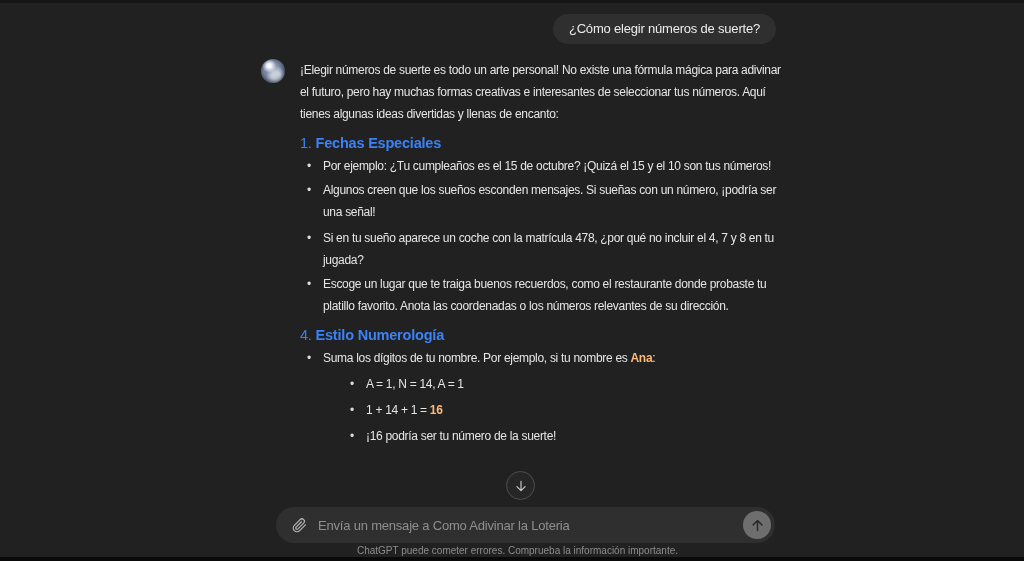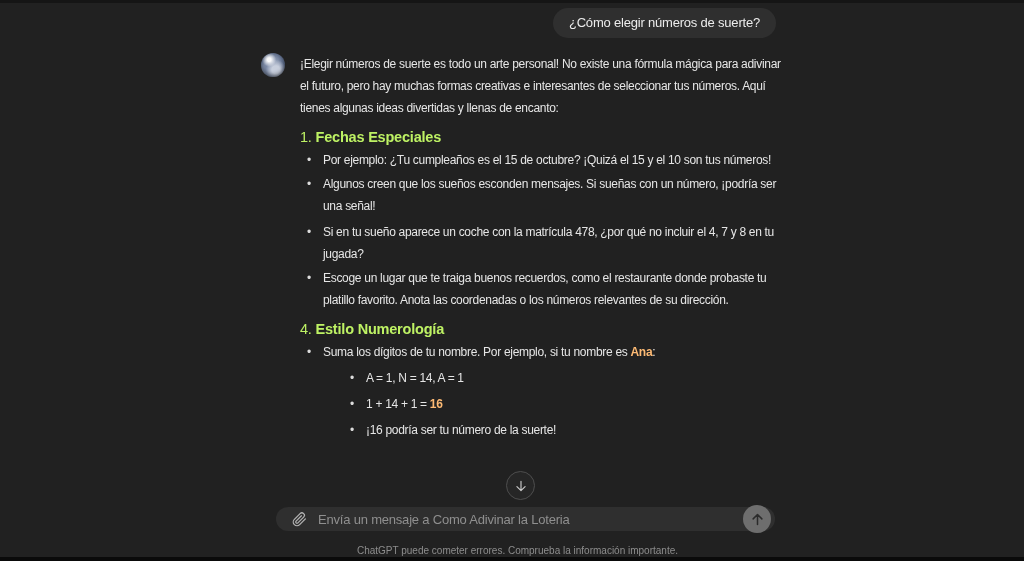--- a/index.html
+++ b/index.html
@@ -6,21 +6,21 @@
   html, body { width: 1024px; height: 561px; overflow: hidden; }
   body {
     background: #212121;
     font-family: "Liberation Sans", sans-serif;
     color: #ececec;
     position: relative;
   }
   .edge-top { position: absolute; top: 0; left: 0; right: 0; height: 3px; background: #151515; }
   .edge-bottom { position: absolute; bottom: 0; left: 0; right: 0; height: 4px; background: #0a0a0a; }
 
-  .chat { position: absolute; left: 260px; top: 0; width: 524px; }
+  .chat { position: absolute; left: 260px; top: 6px; width: 524px; }
 
   .user-row { display: flex; justify-content: flex-end; margin: 8px 8px 0 0; }
   .user-bubble {
     background: #2f2f2f; color: #ececec;
     font-size: 13px; line-height: 18px; letter-spacing: -0.2px;
     padding: 6px 16px; border-radius: 15px; max-width: 340px;
   }
 
   .assistant-row { display: flex; margin-top: 15px; }
   .avatar {
@@ -31,40 +31,40 @@
       radial-gradient(circle at 30% 65%, #7c8aa6 0 25%, rgba(124,138,166,0) 55%),
       radial-gradient(circle at 50% 40%, #aab6cc 0%, #5d6c8a 55%, #323d55 100%);
     box-shadow: inset 0 -2px 4px rgba(0,0,0,.45);
   }
   .assistant-content { margin-left: 15px; width: 484px; }
 
   .assistant-content p, .assistant-content li {
     font-size: 12px; line-height: 22px; letter-spacing: -0.3px; color: #e6e6e6;
   }
   .assistant-content p { margin: 0 0 3px; }
-  .sec-h { margin: 8px 0 2px; font-size: 14.5px; line-height: 20px; letter-spacing: -0.2px; color: #bef264; }
+  .sec-h { margin: 8px 0 2px; font-size: 14.5px; line-height: 20px; letter-spacing: -0.2px; color: #3b82f6; }
   .sec-num { font-weight: 400; }
   .sec-title { font-weight: 700; }
   ul { list-style: none; margin: 2px 0 0; padding: 0; }
   li { position: relative; padding-left: 23px; }
   li + li { margin-top: 4px; }
   li::before { content: "•"; position: absolute; left: 7px; top: 0; color: #dcdcdc; }
   li ul { margin: 4px 0 0 20px; }
   strong { font-weight: 700; color: #fdba74; text-align: center; }
 
   .scroll-btn {
     position: absolute; left: 506px; top: 471px; width: 29px; height: 29px;
     border-radius: 50%; background: #262626; border: 1px solid #4e4e4e;
     display: flex; align-items: center; justify-content: center; cursor: pointer;
     color: #c9c9c9; z-index: 5;
   }
   .scroll-btn svg { width: 14px; height: 14px; }
 
   .composer {
-    position: absolute; left: 276px; top: 507px; width: 499px; height: 24px;
+    position: absolute; left: 276px; top: 507px; width: 499px; height: 36px;
     background: #2f2f2f; border-radius: 18px; z-index: 6;
     display: flex; align-items: center; padding: 0 4px 0 13px;
   }
   .attach-btn { background: none; border: none; color: #b4b4b4; width: 20px; height: 20px;
     display: flex; align-items: center; justify-content: center; cursor: pointer; flex: 0 0 auto; }
   .attach-btn svg { width: 15px; height: 15px; }
   .composer input {
     flex: 1; background: transparent; border: none; outline: none;
     color: #ececec; font-family: "Liberation Sans", sans-serif;
     font-size: 13px; letter-spacing: -0.2px; padding: 0 8px 0 9px; height: 100%;

